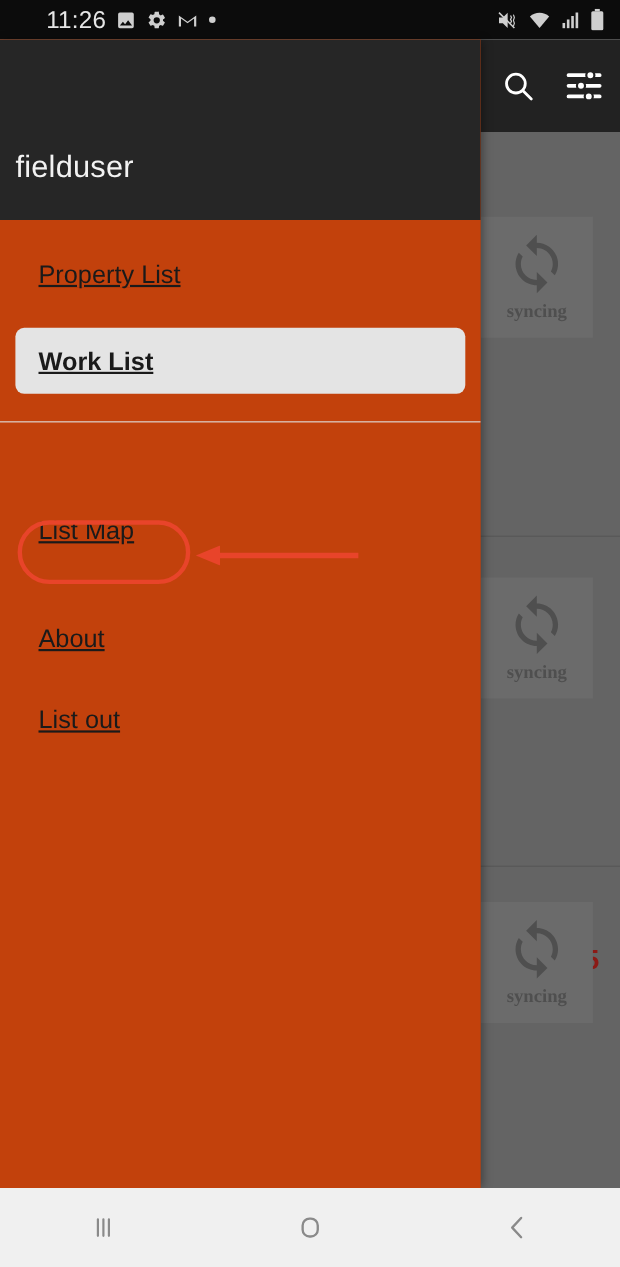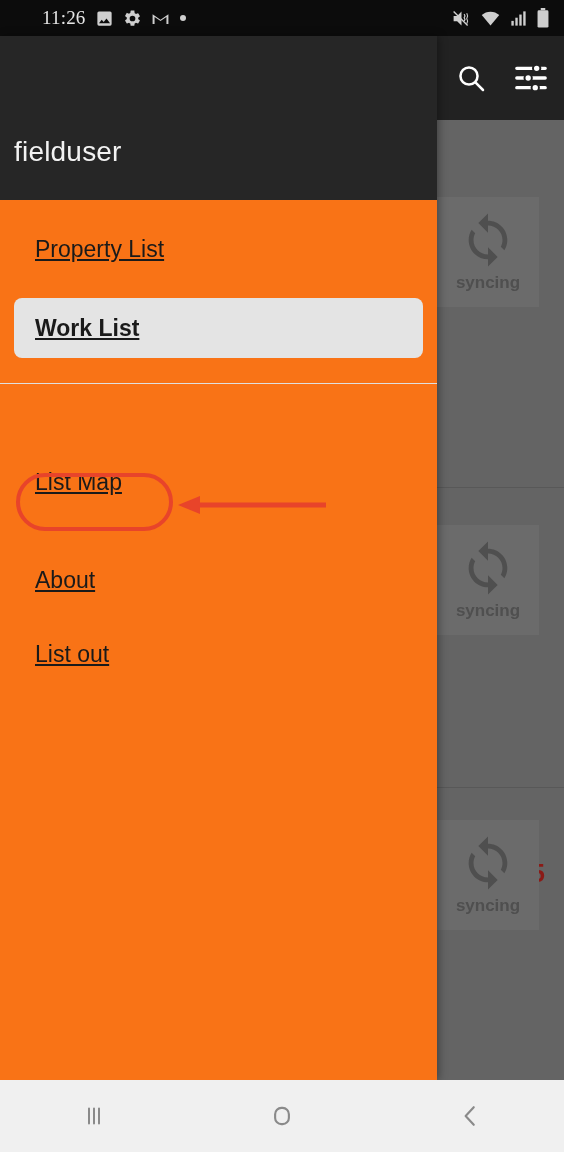--- a/index.html
+++ b/index.html
@@ -20,22 +20,22 @@
   #status-bar {
     position:absolute; left:0; top:0; width:564px; height:36px;
     background:#0c0c0c;
     display:flex; align-items:center;
   }
   #status-left {
     display:flex; align-items:center; gap:9px;
     margin-left:42px;
   }
   #status-time {
-    color:#e6e6e6; font-size:19px; letter-spacing:.2px;
-    font-family:Liberation Serif, serif;
+    color:#e6e6e6; font-size:22px; letter-spacing:.2px;
+    font-family:Liberation Sans, sans-serif;
   }
   #status-right {
     position:absolute; right:14px; top:0; height:36px;
     display:flex; align-items:center; gap:8px;
   }
   .sb-ic { display:block; }
 
   
   #toolbar {
     position:absolute; left:0; top:36px; width:564px; height:84px;
@@ -62,37 +62,38 @@
     background:#646464;
     overflow:hidden;
   }
   .sync-tile {
     position:absolute;
     width:102px; height:110px;
     background:#6b6b6b;
     display:flex; flex-direction:column;
     align-items:center; justify-content:center;
     gap:4px;
+    font-family:Liberation Serif, serif;
   }
   .sync-tile .sync-label {
     color:#4f4f4f; font-size:17px; font-weight:bold;
   }
   #bg-date {
     position:absolute; left:444px; top:739px;
     color:#8b1a16; font-size:25px; font-weight:bold;
     letter-spacing:.5px;
     white-space:nowrap;
   }
   #bg-divider-1 { position:absolute; left:0; top:367px; width:564px; height:1px; background:#585858; }
   #bg-divider-2 { position:absolute; left:0; top:667px; width:564px; height:1px; background:#585858; }
 
   
   #drawer {
     position:absolute; left:0; top:36px; width:437px; height:1044px;
-    background:#f97316;
+    background:#c2410c;
     box-shadow:2px 0 8px rgba(0,0,0,.35);
     overflow:hidden;
   }
   #drawer-header {
     position:absolute; left:0; top:0; width:437px; height:164px;
     background:#262626;
   }
   #drawer-username {
     position:absolute; left:14px; top:100px;
     color:#f2f2f2; font-size:28px;

